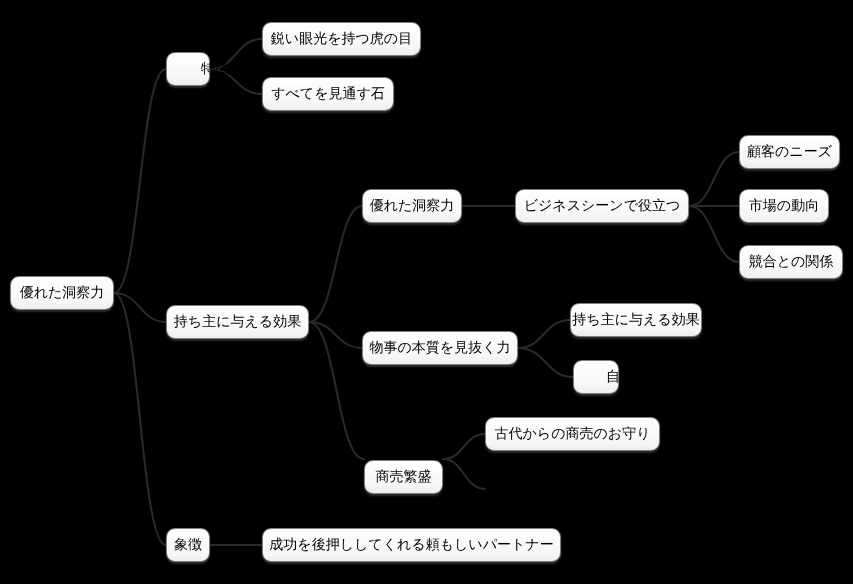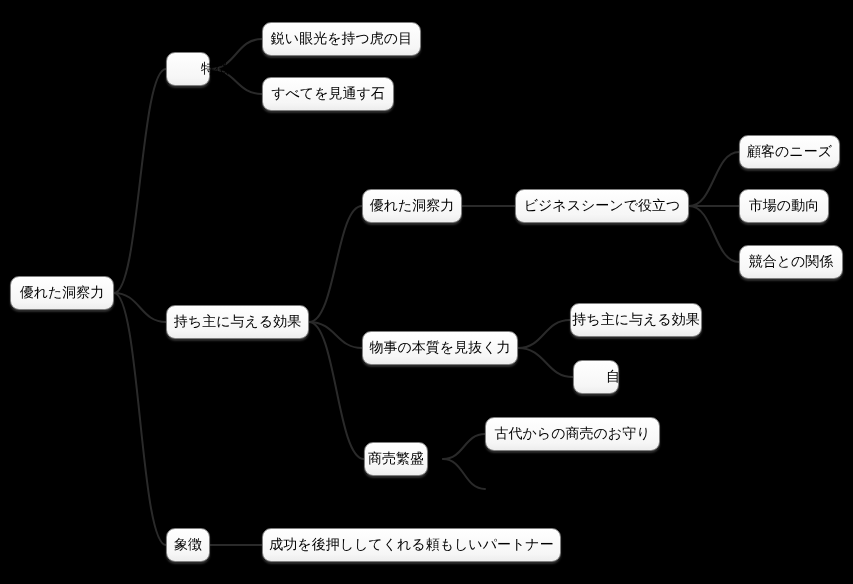--- a/index.html
+++ b/index.html
@@ -80,19 +80,19 @@
   <div class="node" style="left:362px; top:189px; width:100px;">優れた洞察力</div>
   <div class="node" style="left:515px; top:189px; width:174px;">ビジネスシーンで役立つ</div>
   <div class="node" style="left:739px; top:135px; width:101px;">顧客のニーズ</div>
   <div class="node" style="left:739px; top:189px; width:90px;">市場の動向</div>
   <div class="node" style="left:739px; top:245px; width:104px;">競合との関係</div>
 
   <div class="node" style="left:362px; top:331px; width:156px;">物事の本質を見抜く力</div>
   <div class="node" style="left:570px; top:303px; width:132px;">持ち主に与える効果</div>
   <div class="node" style="left:573px; top:360px; width:46px;padding-left:32px;">自信</div>
 
-  <div class="node" style="left:364px; top:442px; width:64px;font-family:Liberation Serif, serif;">商売繁盛</div>
+  <div class="node" style="left:364px; top:460px; width:79px;font-family:Liberation Serif, serif;">商売繁盛</div>
   <div class="node" style="left:485px; top:417px; width:175px;">古代からの商売のお守り</div>
 
   <div class="node" style="left:166px; top:528px; width:44px;">象徴</div>
   <div class="node" style="left:262px; top:528px; width:299px;">成功を後押ししてくれる頼もしいパートナー</div>
 
 </div>
 
 </body></html>

